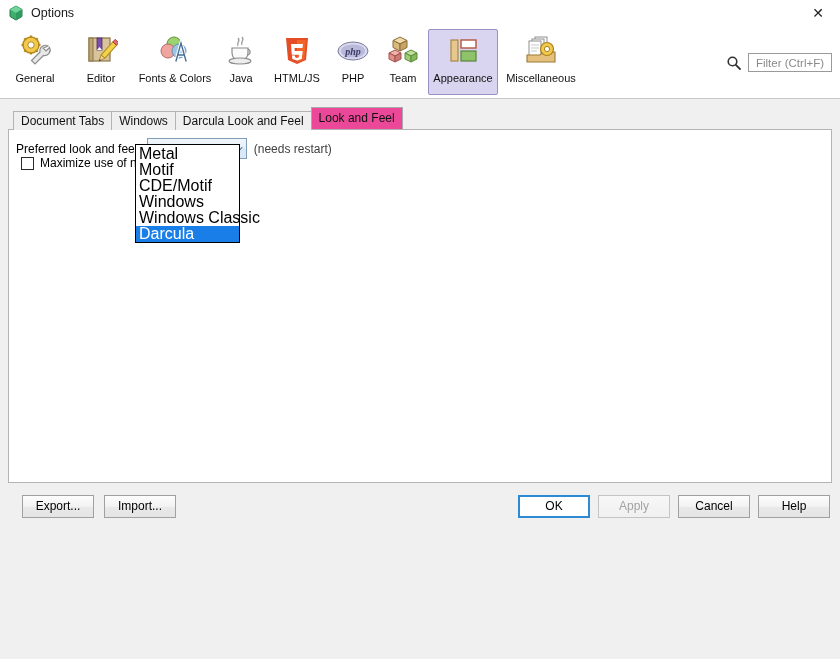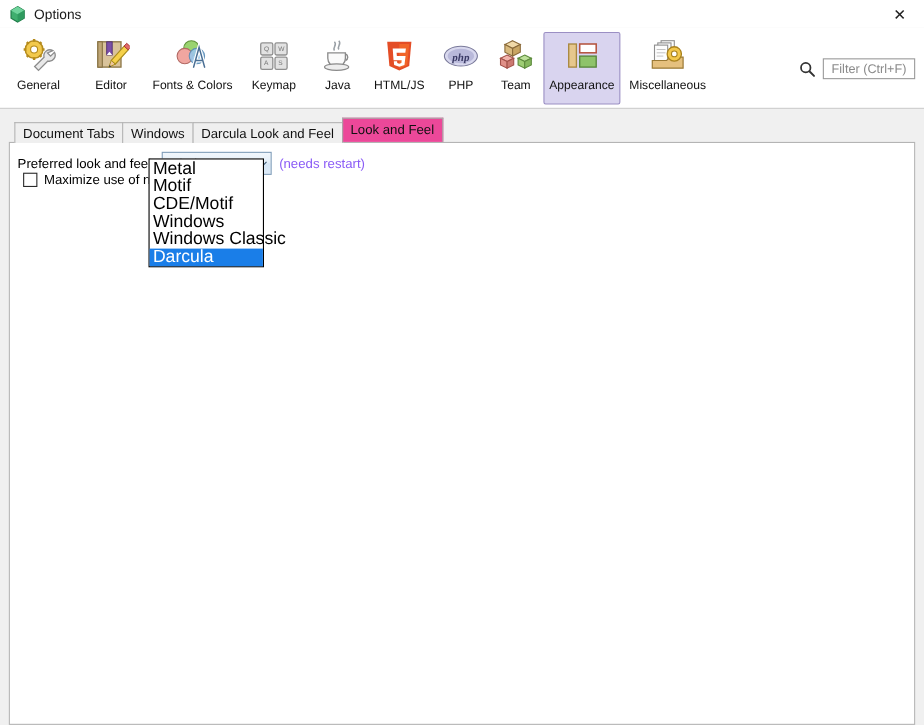--- a/index.html
+++ b/index.html
@@ -7,21 +7,21 @@
     margin: 0; padding: 0;
     width: 840px; height: 659px;
     overflow: hidden;
     background: #f0f0f0;
     font-family: "Liberation Sans", sans-serif;
     font-size: 12px;
     color: #000;
   }
   .window {
     position: relative;
-    width: 840px; height: 659px;
+    width: 840px; height: 529px;
     background: #f0f0f0;
     display: flex;
     flex-direction: column;
   }
 
   
   .titlebar {
     height: 25px;
     background: #ffffff;
     display: flex;
@@ -192,21 +192,21 @@
     position: relative;
   }
   .combo-arrow::after {
     content: "";
     display: block;
     width: 7px; height: 7px;
     border-left: 1.6px solid #3c5a74;
     border-bottom: 1.6px solid #3c5a74;
     transform: rotate(-45deg) translate(1px, -1px);
   }
-  .needs-restart { font-size: 12px; color: #8b5cf6; margin-left: 7px; }
+  .needs-restart { font-size: 12px; color: #404040; margin-left: 7px; }
 
   .row-check {
     position: absolute;
     left: 20px;
     top: 172px;
     display: flex;
     align-items: center;
   }
   .checkbox {
     width: 13px; height: 13px;
@@ -355,39 +355,20 @@
           <circle cx="16" cy="10" r="7" fill="#9ad36f" stroke="#5f9138" stroke-width="1"></circle>
           <circle cx="10" cy="17" r="7" fill="#f0a6a0" stroke="#b36a64" stroke-width="1"></circle>
           <circle cx="21" cy="17" r="7" fill="#9cc8ea" stroke="#5a8cb5" stroke-width="1" opacity="0.92"></circle>
           <path d="M18 27 L23 9 L28 27 M20 21 L26 21" fill="none" stroke="#fff" stroke-width="3.4" stroke-linecap="round"></path>
           <path d="M18 27 L23 9 L28 27 M20 21 L26 21" fill="none" stroke="#4a6f94" stroke-width="1.4" stroke-linecap="round"></path>
         </svg>
       </span>
       <span class="tb-label">Fonts &amp; Colors</span>
     </div>
 
-    <div class="tb-item">
-      <span class="tb-icon">
-        <svg width="34" height="34" viewBox="0 0 34 34">
-          <g fill="#e2e2e2" stroke="#909090" stroke-width="1.2">
-            <rect x="5" y="5" width="11" height="11" rx="1.5"></rect>
-            <rect x="18" y="5" width="11" height="11" rx="1.5"></rect>
-            <rect x="5" y="18" width="11" height="11" rx="1.5"></rect>
-            <rect x="18" y="18" width="11" height="11" rx="1.5"></rect>
-          </g>
-          <g fill="#777" font-family="sans-serif" font-size="6">
-            <text x="8" y="12">Q</text>
-              <text x="21" y="12">W</text>
-            <text x="8" y="25">A</text>
-              <text x="21" y="25">S</text>
-          </g>
-        </svg>
-      </span>
-      <span class="tb-label">Keymap</span>
-    </div>
 
     <div class="tb-item" style="width:50px">
       <span class="tb-icon">
         <svg width="34" height="34" viewBox="0 0 34 34">
           <path d="M14 4 c3 3 -2 5 0 8 M18 3 c3 3 -2 5 0 8" fill="none" stroke="#9aa0a6" stroke-width="1.4"></path>
           <path d="M8 14 h16 v5 a8 8 0 0 1 -16 0 z" fill="#fafafa" stroke="#8a8a8a" stroke-width="1.2"></path>
           <path d="M24 15 a4 3.4 0 0 1 0 6" fill="none" stroke="#8a8a8a" stroke-width="1.3"></path>
           <ellipse cx="16" cy="27" rx="11" ry="3" fill="#ededed" stroke="#8a8a8a" stroke-width="1.1"></ellipse>
         </svg>
       </span>
@@ -512,14 +493,26 @@
         <div class="dd-item">Motif</div>
         <div class="dd-item">CDE/Motif</div>
         <div class="dd-item">Windows</div>
         <div class="dd-item">Windows Classic</div>
         <div class="dd-item selected">Darcula</div>
       </div>
 
     </div>
   </div>
 
+  <div class="footer">
+    <div class="footer-left">
+      <button class="btn left">Export...</button>
+      <button class="btn">Import...</button>
+    </div>
+    <div class="footer-right">
+      <button class="btn default">OK</button>
+      <button class="btn disabled">Apply</button>
+      <button class="btn">Cancel</button>
+      <button class="btn">Help</button>
+    </div>
+  </div>
 
 </div>
 
 </body></html>

